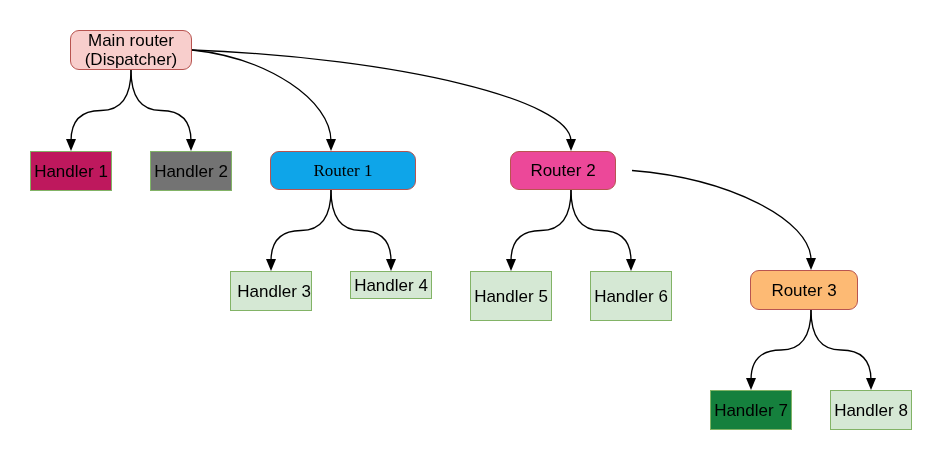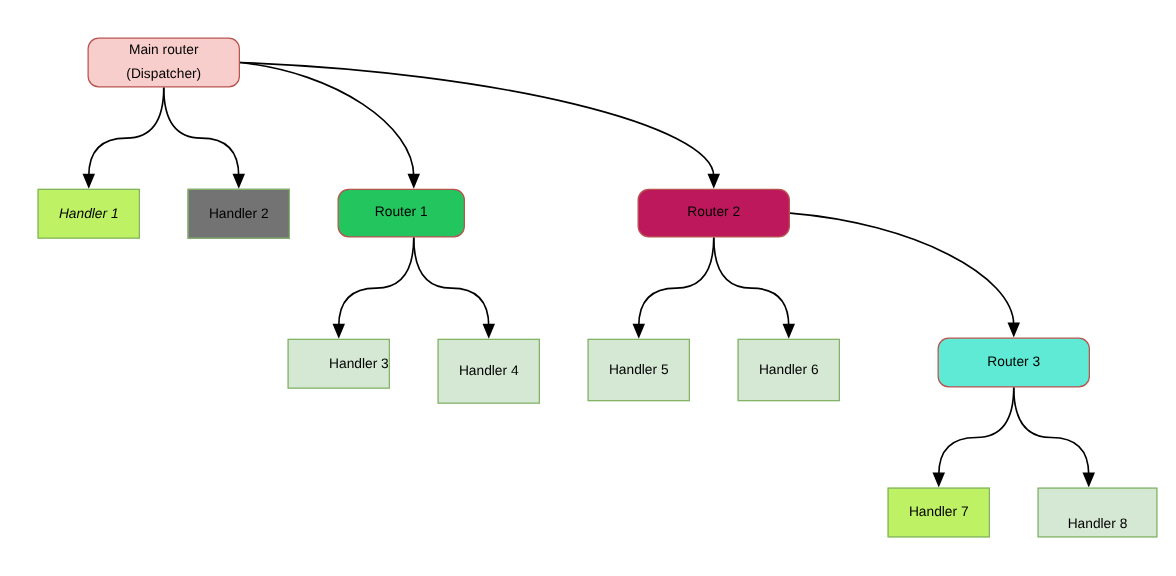--- a/index.html
+++ b/index.html
@@ -15,21 +15,21 @@
     position: absolute;
     left: 0; top: 0;
   }
   .node {
     position: absolute;
     box-sizing: border-box;
     display: flex;
     align-items: center;
     justify-content: center;
     text-align: center;
-    font-size: 11px;
+    font-size: 17px;
     line-height: 19px;
     color: #000000;
     white-space: pre-line;
     border: 1.3px solid #000;
   }
   .node.router { border-radius: 9px; }
   .node.handler { border-radius: 0; }
   .edge { fill: none; stroke-width: 1.3px; }
 </style>
 </head>
@@ -56,25 +56,25 @@
       <path d="M632,170.5 C730.45,178.5 811,220.25 811,260" class="edge" stroke="#000000"></path>
       <polygon points="811,270 806,258 816,258" fill="#000000"></polygon>
       <path d="M811,310 Q811,350 781,350 Q751,350 751,380" class="edge" stroke="#000000"></path>
       <polygon points="751,390 746,378 756,378" fill="#000000"></polygon>
       <path d="M811,310 Q811,350 841,350 Q871,350 871,380" class="edge" stroke="#000000"></path>
       <polygon points="871,390 866,378 876,378" fill="#000000"></polygon>
     </svg>
   <div id="nodes-layer">
       <div class="node router" style="left: 70px; top: 30px; width: 122px; height: 40px; background: rgb(248, 206, 204); border-color: rgb(184, 84, 80);"><span>Main router
 (Dispatcher)</span></div>
-      <div class="node handler" style="left: 30px; top: 151px; width: 82px; height: 40px; background: #bef264; border-color: rgb(130, 179, 102); font-style: italic;"><span>Handler 1</span></div>
+      <div class="node handler" style="left: 30px; top: 151px; width: 82px; height: 40px; background: #be185d; border-color: rgb(130, 179, 102);"><span>Handler 1</span></div>
       <div class="node handler" style="left: 150px; top: 151px; width: 82px; height: 40px; background: #737373; border-color: rgb(130, 179, 102);"><span>Handler 2</span></div>
-      <div class="node router" style="left: 270px; top: 151px; width: 102px; height: 39px; background: #22c55e; border-color: rgb(184, 84, 80);"><span>Router 1</span></div>
-      <div class="node router" style="left: 510px; top: 151px; width: 122px; height: 39px; background: #be185d; border-color: rgb(184, 84, 80);"><span>Router 2</span></div>
+      <div class="node router" style="left: 270px; top: 151px; width: 146px; height: 39px; background: #0ea5e9; border-color: rgb(184, 84, 80); font-family: Liberation Serif, serif;"><span>Router 1</span></div>
+      <div class="node router" style="left: 510px; top: 151px; width: 106px; height: 39px; background: #ec4899; border-color: rgb(184, 84, 80);"><span>Router 2</span></div>
       <div class="node handler" style="left: 230px; top: 271px; width: 82px; height: 40px; background: rgb(213, 232, 212); border-color: rgb(130, 179, 102); justify-content: flex-end;"><span>Handler 3</span></div>
-      <div class="node handler" style="left: 350px; top: 271px; width: 82px; height: 52px; background: rgb(213, 232, 212); border-color: rgb(130, 179, 102);"><span>Handler 4</span></div>
+      <div class="node handler" style="left: 350px; top: 271px; width: 82px; height: 28px; background: rgb(213, 232, 212); border-color: rgb(130, 179, 102);"><span>Handler 4</span></div>
       <div class="node handler" style="left: 470px; top: 271px; width: 82px; height: 50px; background: rgb(213, 232, 212); border-color: rgb(130, 179, 102);"><span>Handler 5</span></div>
       <div class="node handler" style="left: 590px; top: 271px; width: 82px; height: 50px; background: rgb(213, 232, 212); border-color: rgb(130, 179, 102);"><span>Handler 6</span></div>
-      <div class="node router" style="left: 750px; top: 270px; width: 122px; height: 40px; background: #5eead4; border-color: rgb(184, 84, 80);"><span>Router 3</span></div>
-      <div class="node handler" style="left: 710px; top: 390px; width: 82px; height: 40px; background: #bef264; border-color: rgb(130, 179, 102);"><span>Handler 7</span></div>
-      <div class="node handler" style="left: 830px; top: 390px; width: 96px; height: 40px; background: rgb(213, 232, 212); border-color: rgb(130, 179, 102); align-items: flex-end;"><span>Handler 8</span></div>
+      <div class="node router" style="left: 750px; top: 270px; width: 108px; height: 40px; background: #fdba74; border-color: rgb(184, 84, 80);"><span>Router 3</span></div>
+      <div class="node handler" style="left: 710px; top: 390px; width: 82px; height: 40px; background: #15803d; border-color: rgb(130, 179, 102);"><span>Handler 7</span></div>
+      <div class="node handler" style="left: 830px; top: 390px; width: 82px; height: 40px; background: rgb(213, 232, 212); border-color: rgb(130, 179, 102);"><span>Handler 8</span></div>
     </div>
 </div>
 
 </body></html>

